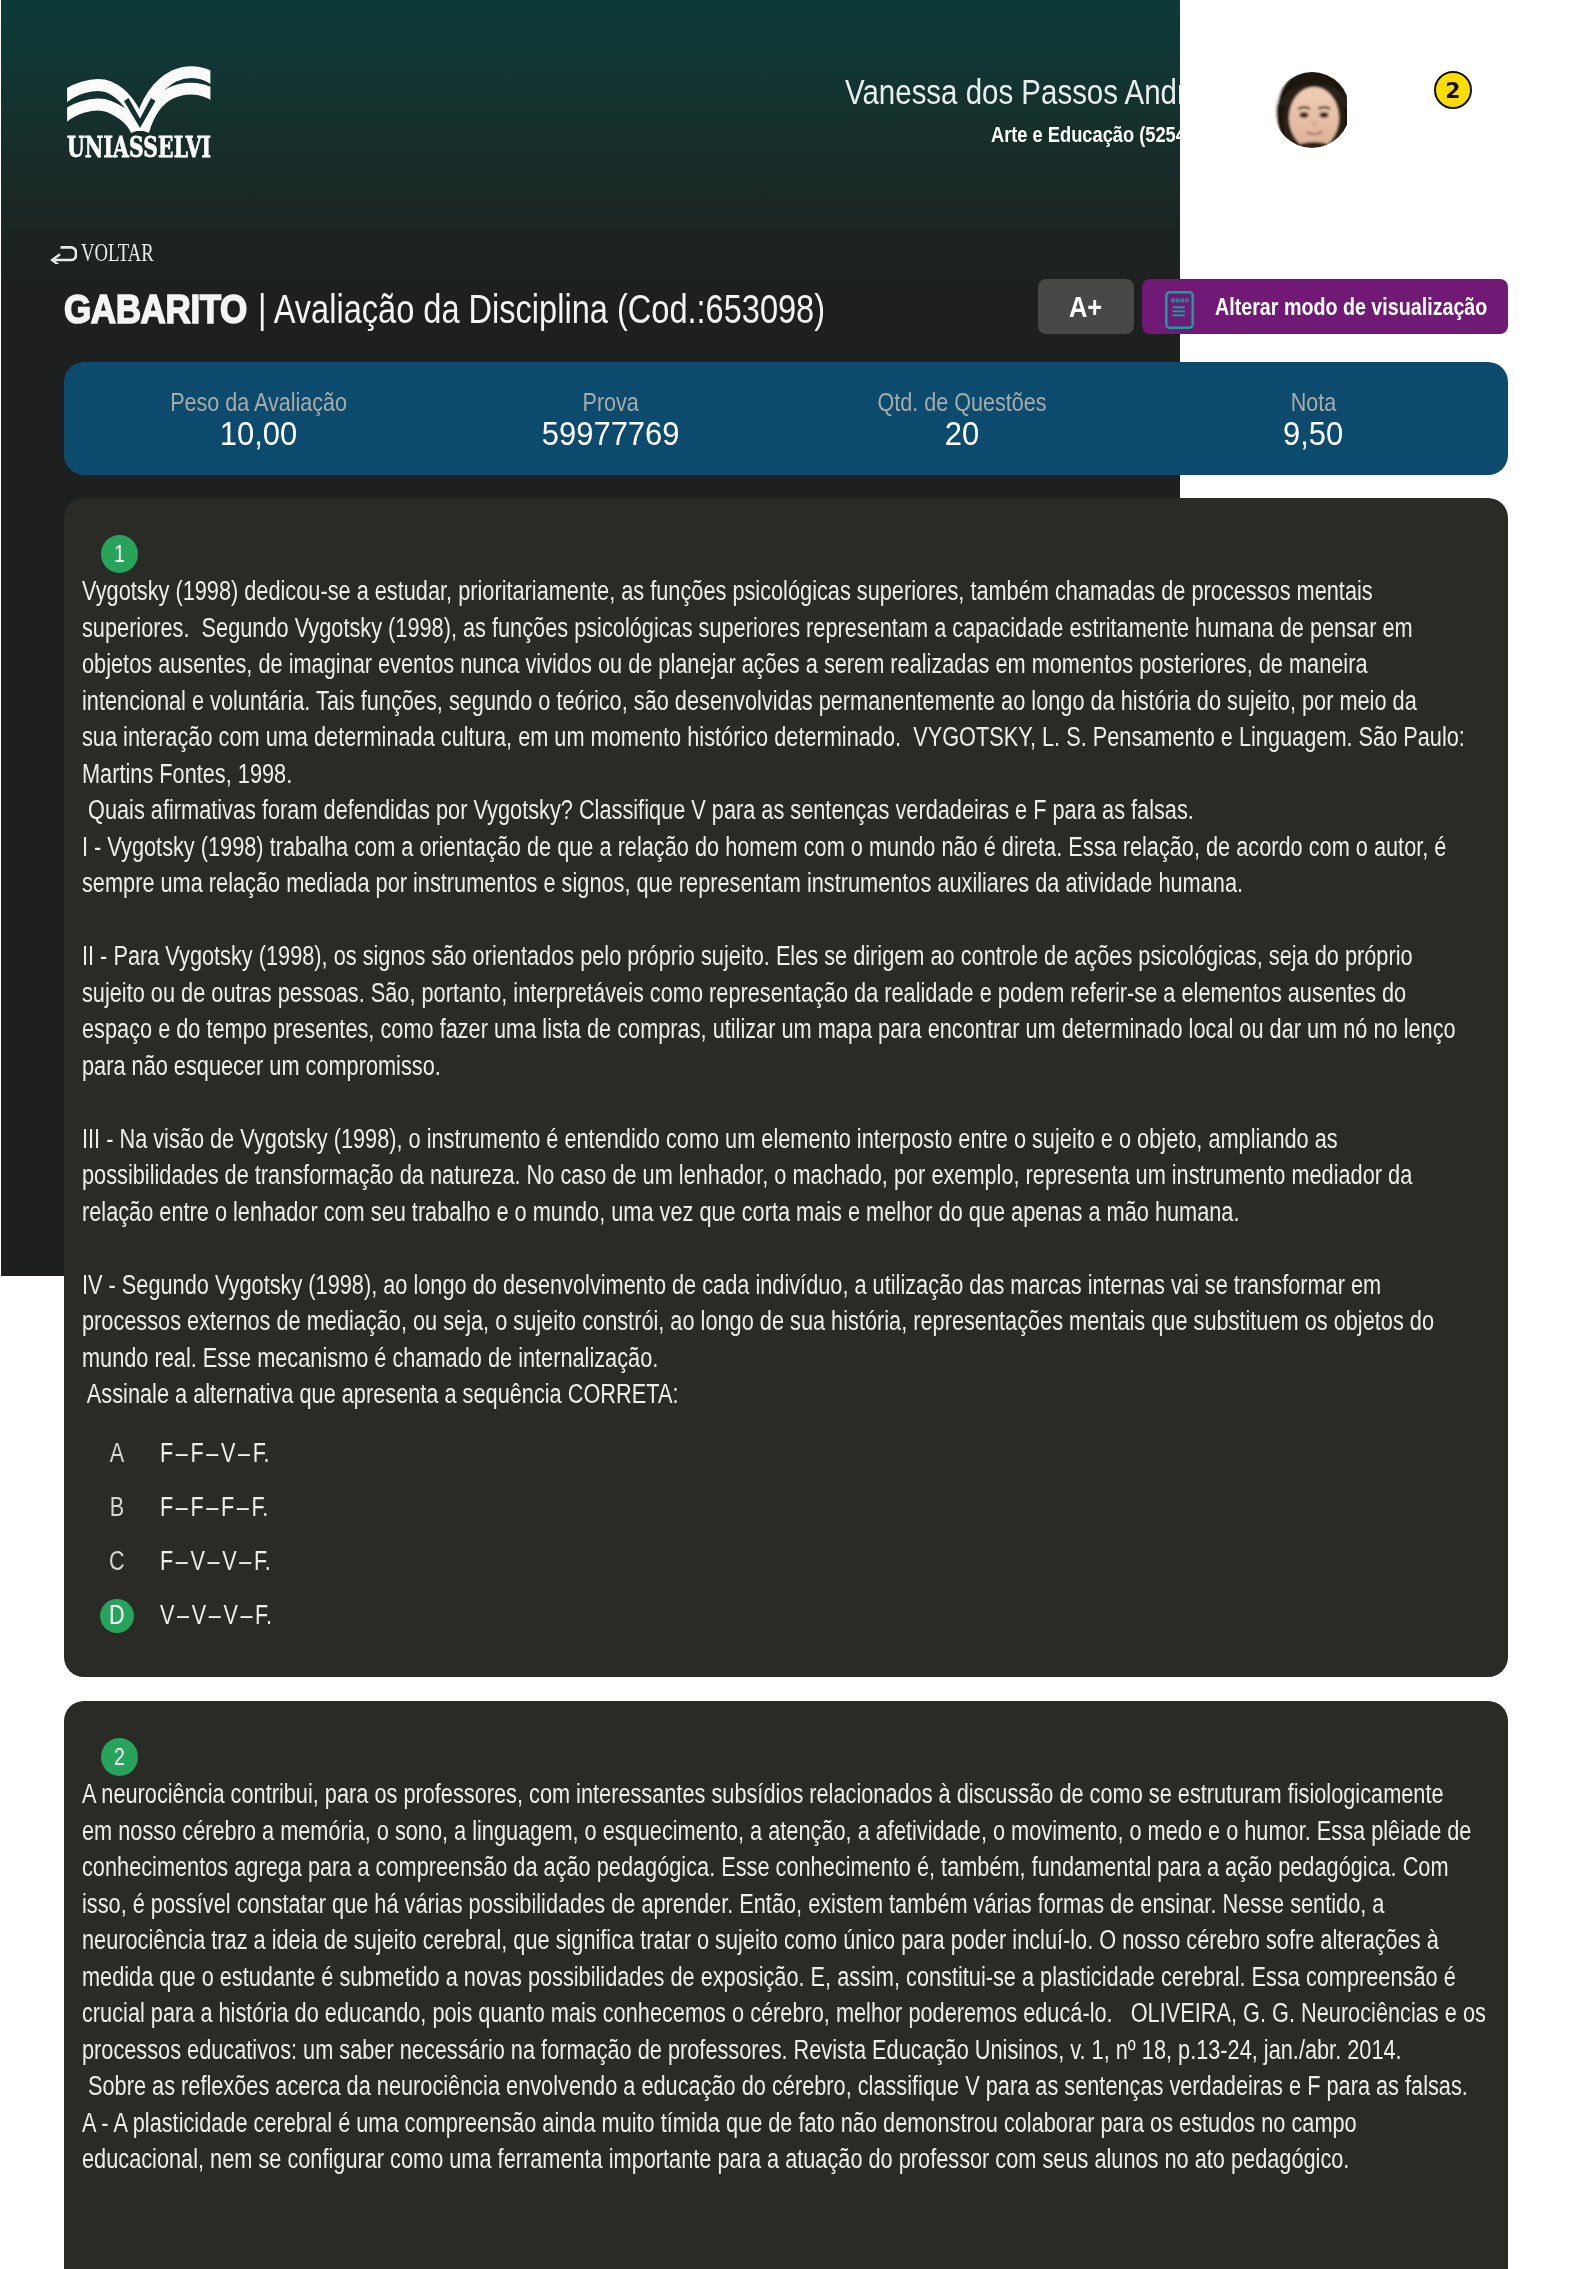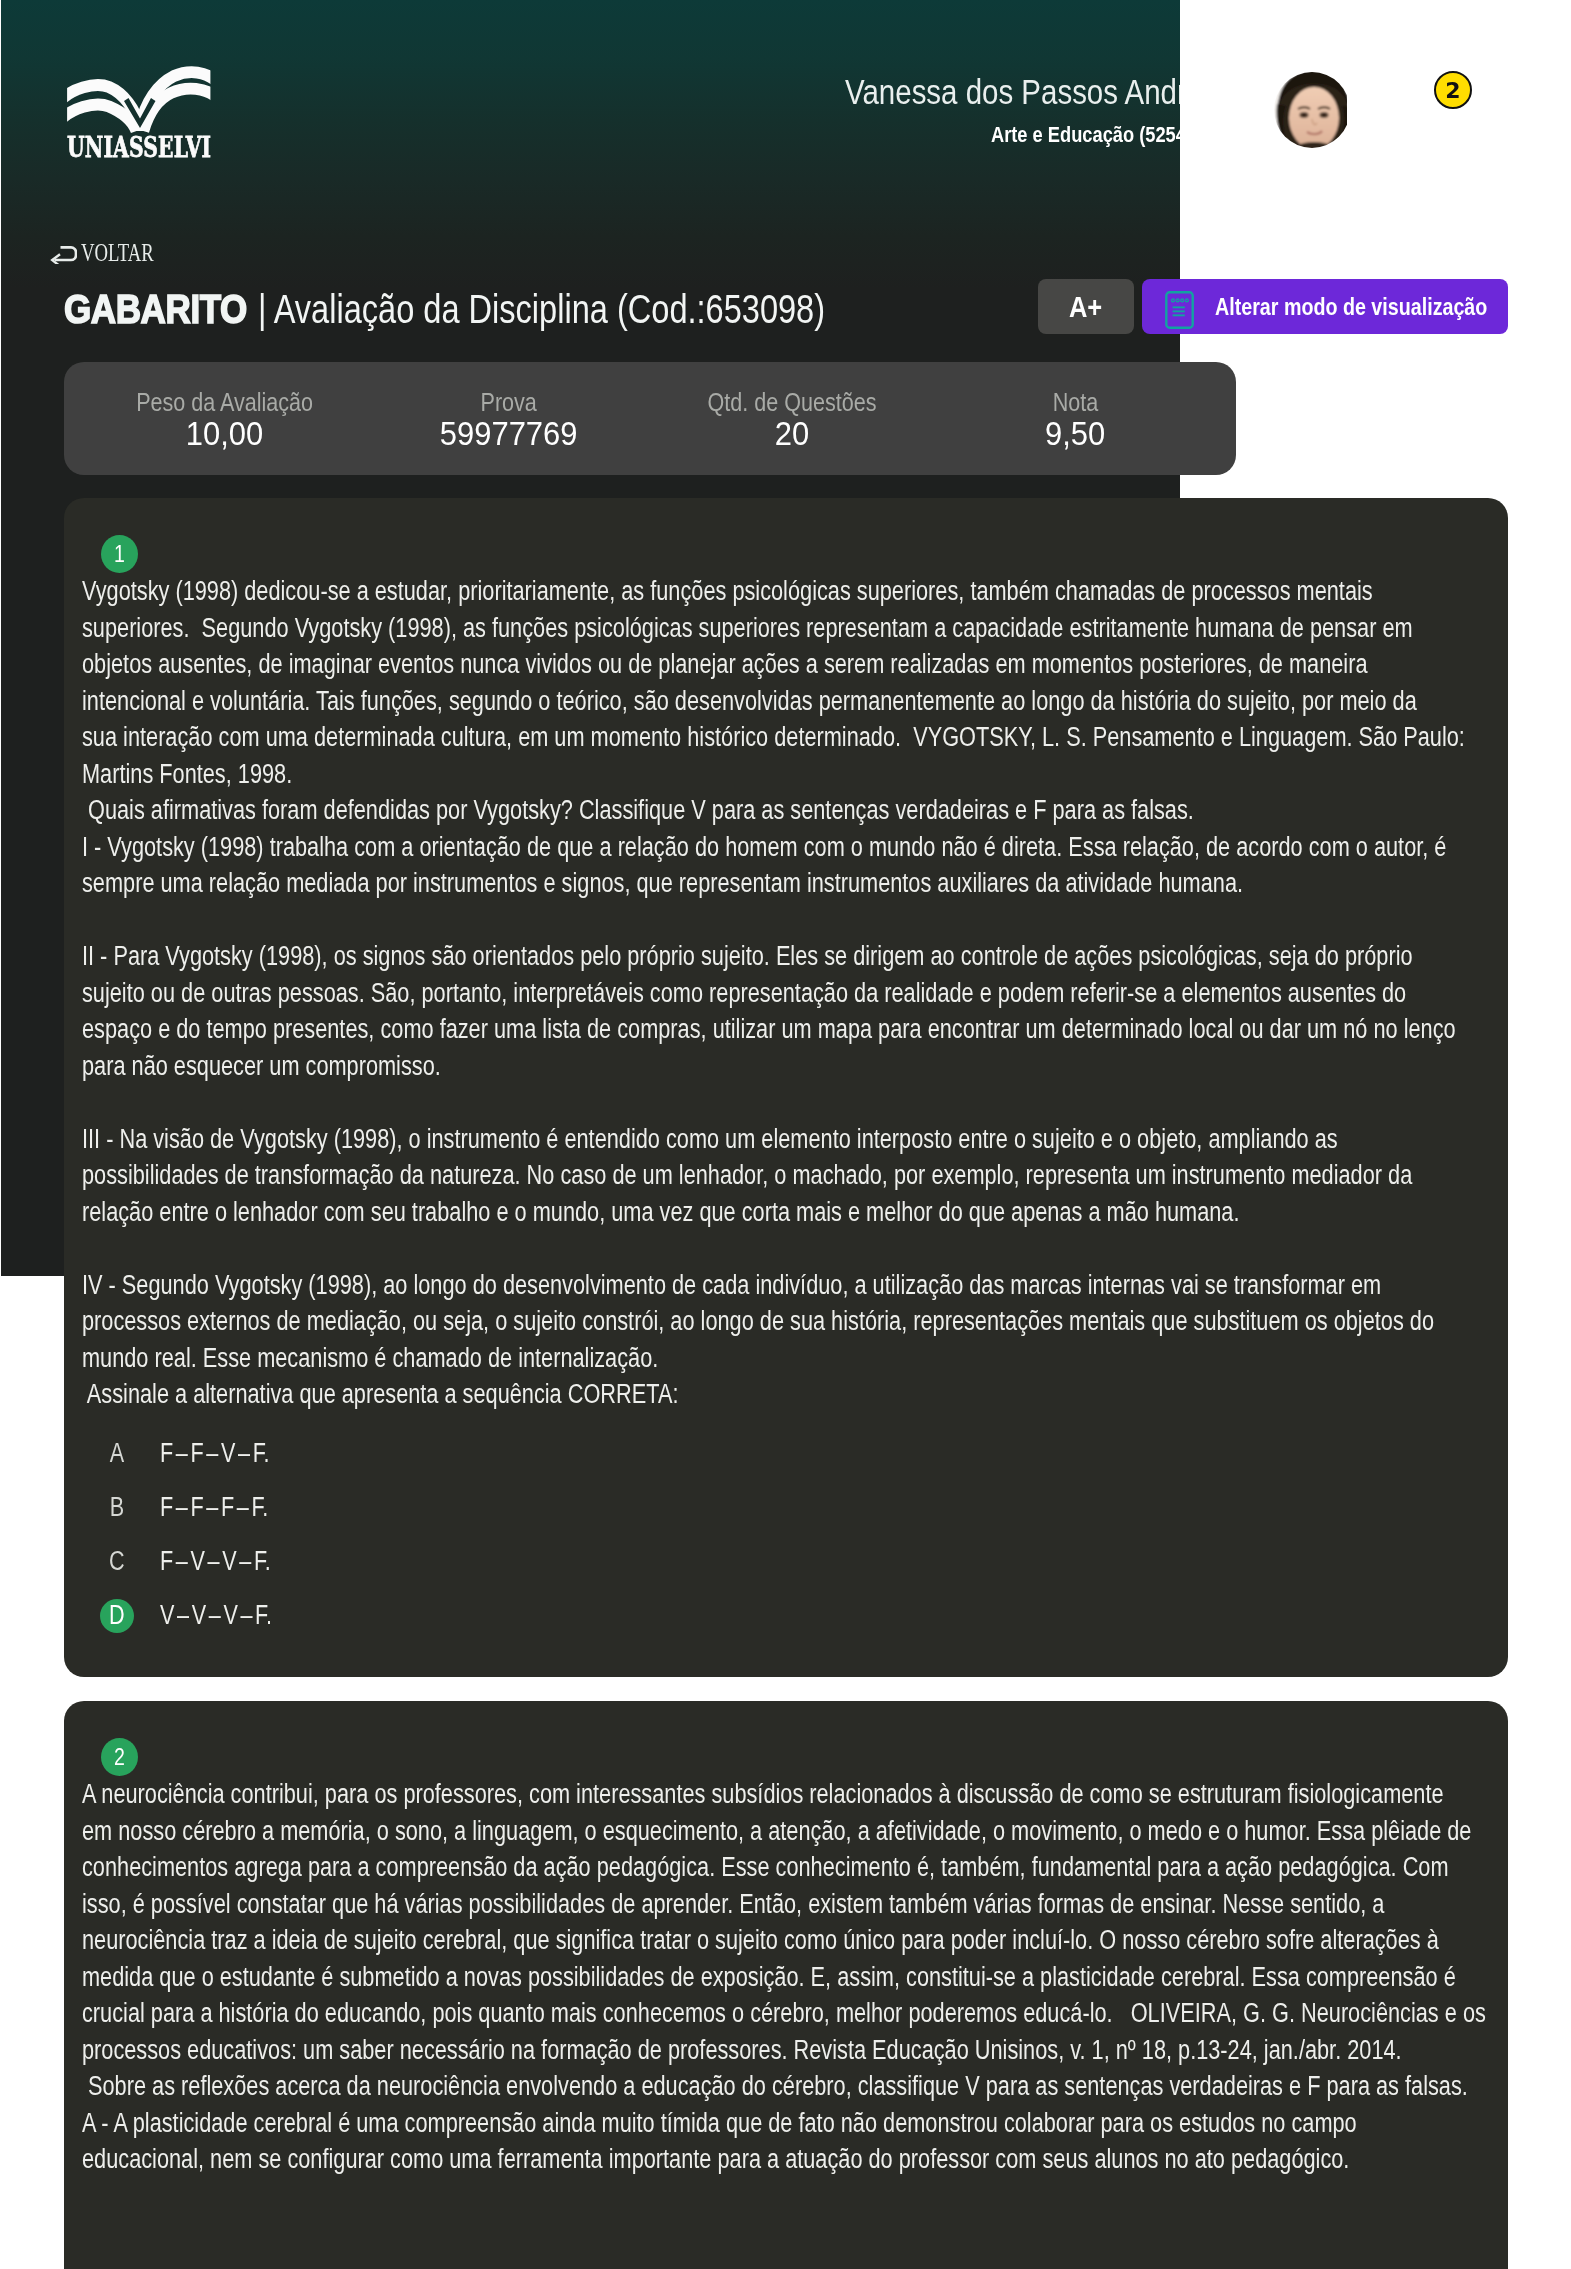--- a/index.html
+++ b/index.html
@@ -41,27 +41,27 @@
 
   
   .title{position:absolute;left:64px;top:288px;font-size:41px;color:#f2f5f4;font-weight:300;
      white-space:nowrap;line-height:42px;}
   .title b{font-weight:700;display:inline-block;transform:scaleX(.855);transform-origin:left bottom;margin-right:-20px;-webkit-text-stroke:1.6px #f2f5f4;letter-spacing:-0.5px;}
   .title > span{display:inline-block;transform:scaleX(.794);transform-origin:left bottom;}
   .btn-ap{position:absolute;left:1038px;top:279px;width:96px;height:55px;background:#474745;border-radius:8px;
      display:flex;align-items:center;justify-content:center;}
   .btn-ap span{color:#fff;font-size:30px;font-weight:700;display:inline-block;transform:scaleX(.85);}
   .btn-mode svg{flex:0 0 auto;position:relative;top:3px;}
-  .btn-mode{position:absolute;left:1142px;top:279px;width:366px;height:55px;background:#6d28d9;border-radius:8px;
+  .btn-mode{position:absolute;left:1142px;top:279px;width:366px;height:55px;background:#701a75;border-radius:8px;
      display:flex;align-items:center;padding-left:23px;box-sizing:border-box;}
   .btn-mode .lbl{color:#fff;font-size:24px;font-weight:700;margin-left:21px;display:inline-block;white-space:nowrap;
      transform:scaleX(.82);transform-origin:left center;}
 
   
-  .stats{position:absolute;left:64px;top:362px;width:1172px;height:113px;background:#404040;border-radius:20px;
+  .stats{position:absolute;left:64px;top:362px;width:1444px;height:113px;background:#0c4a6e;border-radius:20px;
      display:flex;padding:0 19px 0 19px;box-sizing:border-box;text-align:right;}
   .stat{flex:1;display:flex;flex-direction:column;align-items:center;justify-content:center;}
   .stat .k{color:#a9aba7;font-size:25px;font-weight:300;line-height:25px;}
   .stat .v{color:#ffffff;font-size:34px;font-weight:400;line-height:28px;margin-top:4px;}
   .stat .k span{display:inline-block;transform:scaleX(.862);transform-origin:center;}
   .stat .v span{display:inline-block;transform:scaleX(.91);transform-origin:center;}
 
   
   .qcard{position:absolute;left:64px;width:1444px;background:#2a2b26;border-radius:20px;overflow:hidden;}
   .qnum{width:37px;height:38px;border-radius:50%;background:#28a35c;color:#fff;

